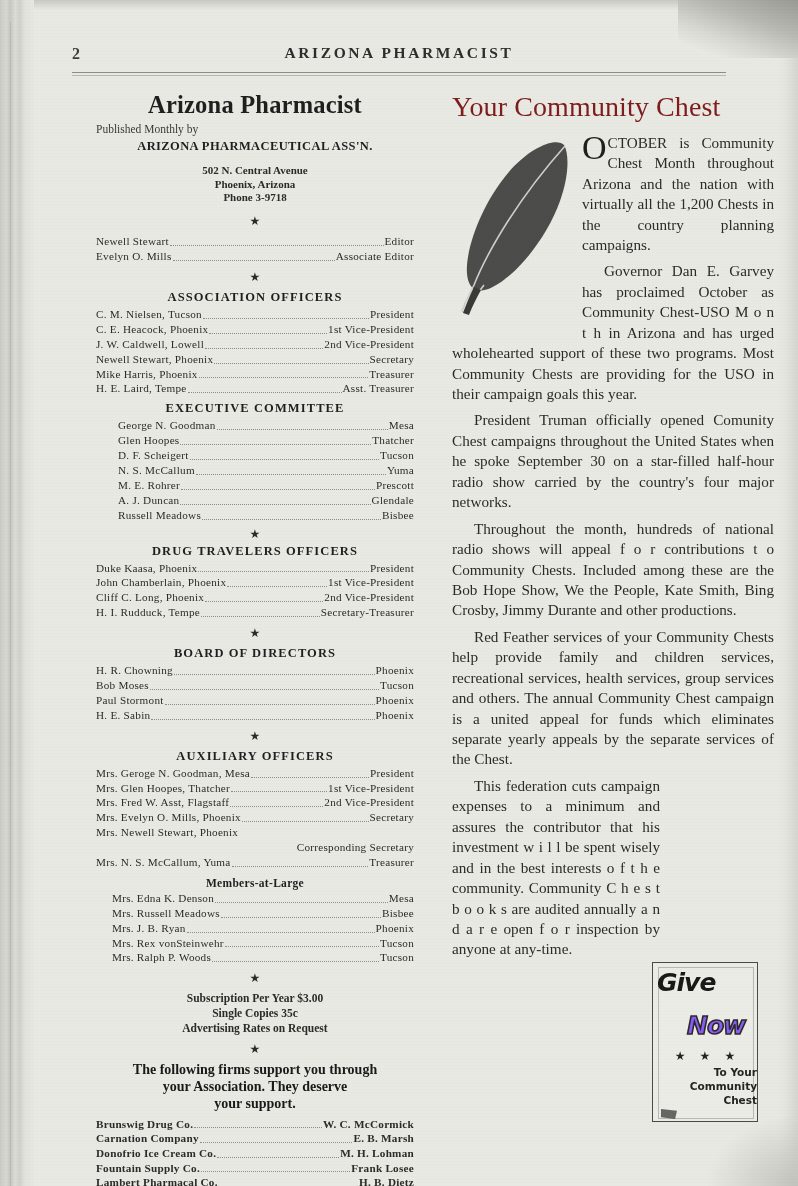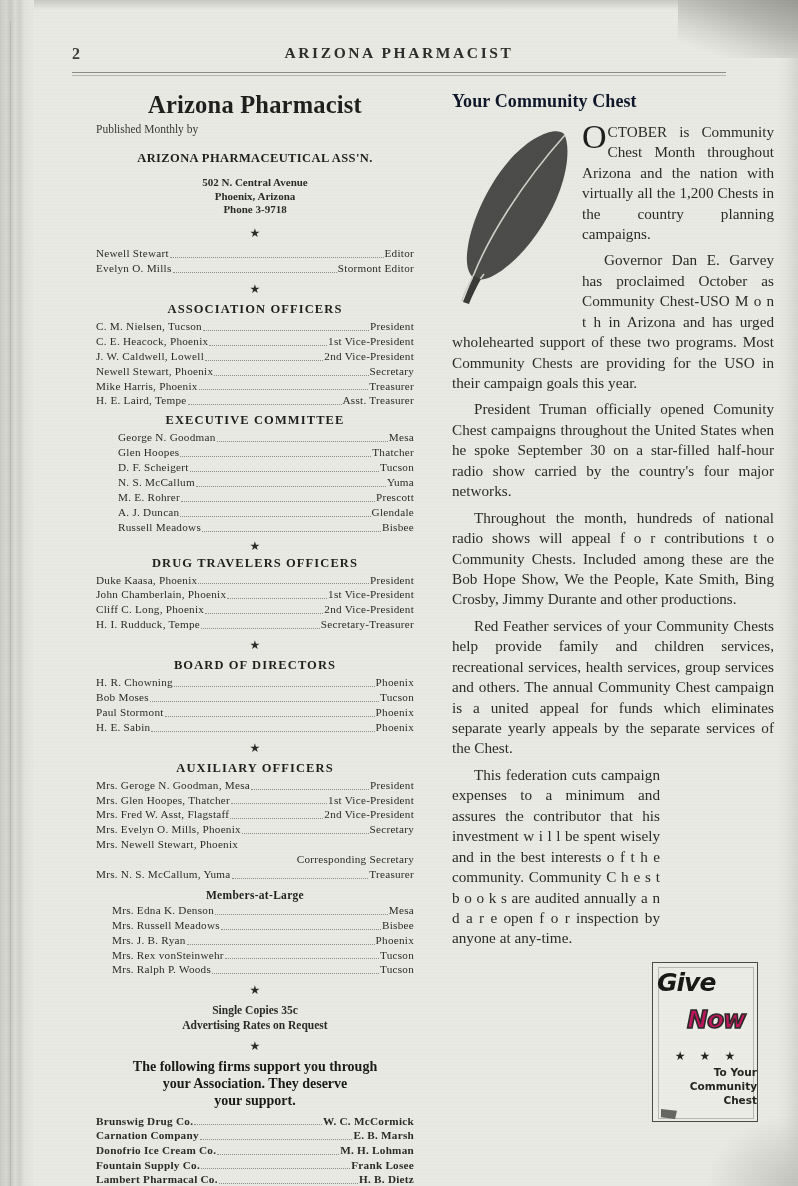--- a/index.html
+++ b/index.html
@@ -79,21 +79,21 @@
   
   .mast-title{
     text-align:center;font-weight:bold;font-size:24.5px;
     letter-spacing:.2px;color:#1f1f1e;margin:0 0 4px 0;line-height:1.1;
   }
   .mast-sub{
     text-align:left;font-size:11.5px;color:#3a3a37;margin:0 0 3px 0;
   }
   .mast-org{
     text-align:center;font-weight:bold;font-size:12.5px;
-    letter-spacing:.4px;color:#1f1f1e;margin:16px 0 2px 0;
+    letter-spacing:.4px;color:#1f1f1e;margin:4px 0 2px 0;
   }
   .mast-addr{
     text-align:center;font-weight:bold;font-size:11px;color:#2b2b29;
     line-height:1.25;margin:10px;
   }
   .star-sep{
     text-align:center;font-size:12px;color:#2b2b29;
     margin:7px 0 7px 0;line-height:1;
   }
   .star-sep-tight{margin:5px 0 4px 0;}
@@ -126,21 +126,21 @@
     text-align:center;font-weight:bold;font-size:11.5px;
     line-height:1.3;color:#2b2b29;
   }
   .firms-head{
     text-align:center;font-weight:bold;font-size:14px;
     line-height:1.2;color:#1a1a19;margin:0 0 4px 0;
   }
   .firms .dotrow{font-weight:bold;font-size:11.2px;line-height:1.31;}
   
   .art-title{
-    font-weight:bold;font-size:18px;color:#0f172a;
+    font-weight:normal;font-size:28px;color:#7f1d1d;
     margin:0 0 10px 0;line-height:1.1;letter-spacing:.1px;
   }
   .feather-wrap{
     float:left;width:122px;height:188px;position:relative;
     margin:0 8px 2px 0;
   }
   .feather{
     position:absolute;left:0;top:2px;width:122px;height:186px;
   }
   .art-p{
@@ -159,24 +159,24 @@
     border:1.5px solid #4a4a46;background:#ecece7;
     overflow:hidden;
   }
   .ad-give{
     position:absolute;left:4px;top:5px;
     font-family:"DejaVu Sans", sans-serif;
     font-weight:bold;font-size:25px;font-style:italic;
     color:#191918;letter-spacing:-1px;
   }
   .ad-now{
-    position:absolute;left:34px;top:42px;
+    position:absolute;left:34px;top:48px;
     font-family:"DejaVu Sans", sans-serif;
     font-weight:bold;font-size:25px;font-style:italic;
-    color:#be185d;letter-spacing:-1px;
+    color:#8b5cf6;letter-spacing:-1px;
     -webkit-text-stroke:1.6px #2a2a28;
   }
   .ad-stars{
     position:absolute;left:0;right:0;top:86px;text-align:center;
     font-size:12px;color:#24242,2;letter-spacing:14px;
     padding-left:14px;color:#242422;
   }
   .ad-lines{
     position:absolute;left:0;right:0;top:102px;text-align:right;
     font-family:"DejaVu Sans", sans-serif;
@@ -223,21 +223,21 @@
 
     <div class="dotlist">
       <div class="dotrow">
         <span class="nm">Newell Stewart</span>
         <span class="leader"></span>
         <span class="rt">Editor</span>
       </div>
       <div class="dotrow">
         <span class="nm">Evelyn O. Mills</span>
         <span class="leader"></span>
-        <span class="rt">Stormont Editor</span>
+        <span class="rt">Associate Editor</span>
       </div>
     </div>
 
     <div class="star-sep">★</div>
 
     <div class="sec-head">ASSOCIATION OFFICERS</div>
     <div class="dotlist">
       <div class="dotrow">
         <span class="nm">C. M. Nielsen, Tucson</span>
         <span class="leader"></span>
@@ -419,20 +419,21 @@
       <div class="dotrow">
         <span class="nm">Mrs. Ralph P. Woods</span>
         <span class="leader"></span>
         <span class="rt">Tucson</span>
       </div>
     </div>
 
     <div class="star-sep">★</div>
 
     <div class="sub-info">
+      <div>Subscription Per Year $3.00</div>
       <div>Single Copies 35c</div>
       <div>Advertising Rates on Request</div>
     </div>
 
     <div class="star-sep">★</div>
 
     <div class="firms-head">
       <div>The following firms support you through</div>
       <div>your Association.  They deserve</div>
       <div>your support.</div>

